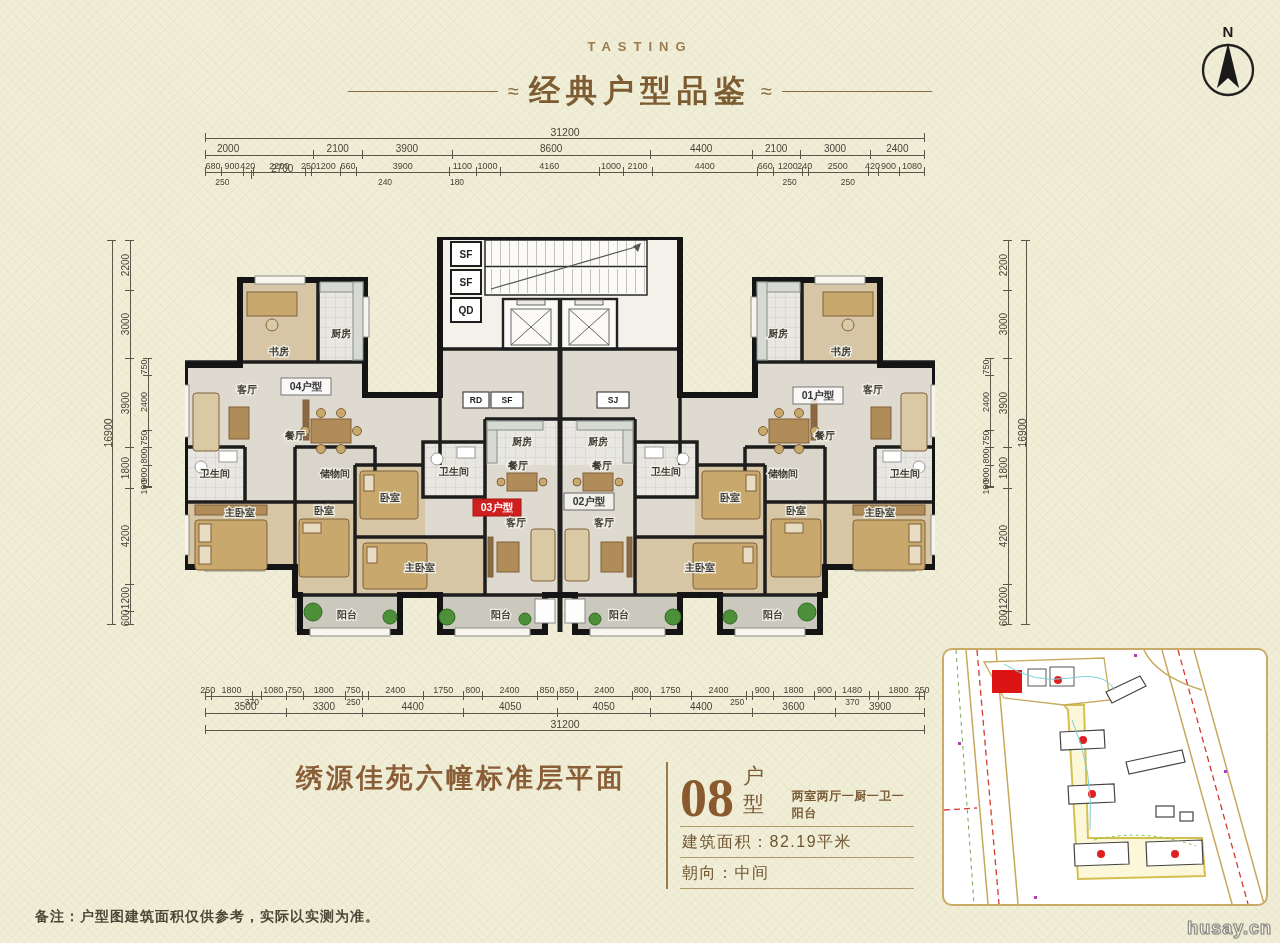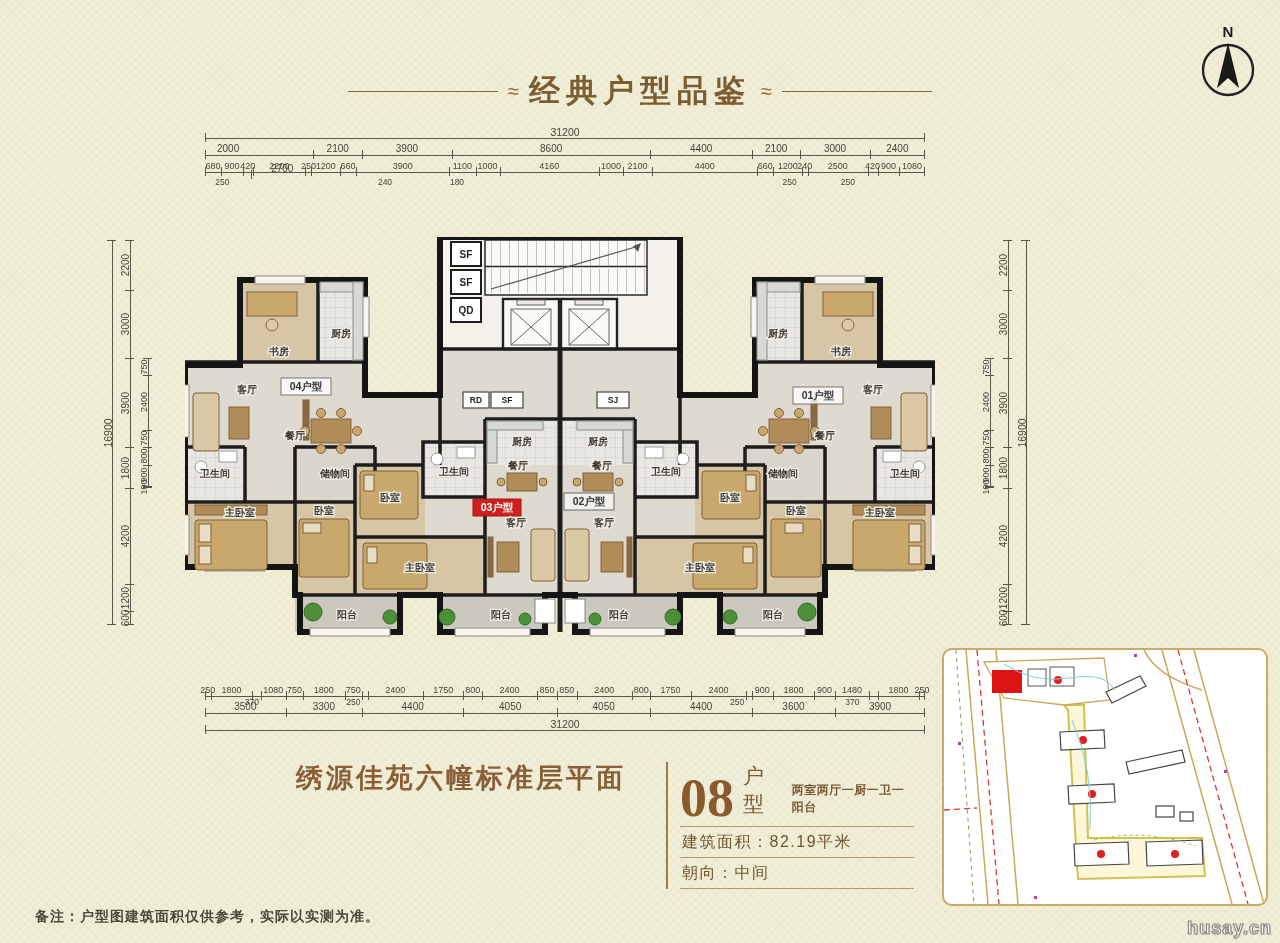--- a/index.html
+++ b/index.html
@@ -63,38 +63,39 @@
   
   .project-title { position:absolute; left:296px; top:760px; color:#8a5f38;
     font-size:27px; font-weight:bold; letter-spacing:3px;
     font-family:"Liberation Serif", serif; }
   .info { position:absolute; left:666px; top:762px; width:248px;
     border-left:2px solid #9a7b4f; padding-left:12px; color:#7a5a35; }
   .info-row1 { display:flex; align-items:flex-end; padding-bottom:4px; }
   .info-num { font-size:54px; line-height:.85; font-weight:bold; color:#8a5a2e;
     font-family:"Liberation Serif", serif; }
   .info-word { font-size:21px; margin:0 6px 4px 9px; letter-spacing:3px; }
-  .info-desc { font-size:12px; font-weight:bold; margin-bottom:6px; letter-spacing:.5px; }
+  .info-desc { font-size:12px; font-weight:bold; letter-spacing:.5px; }
   .info-rule { border-top:1px solid #b09a6a; }
   .info-line { font-size:16px; letter-spacing:1.5px; padding:5px 0 4px 2px; color:#6f5430; }
 
   .site-plan { position:absolute; left:942px; top:648px; width:326px; height:258px;
     background:#fff; border:2px solid #c9aa66; border-radius:10px; overflow:hidden; }
 
   .footer-note { position:absolute; left:35px; top:908px; font-size:14px;
     font-weight:bold; color:#4c4738; letter-spacing:1px; }
   .watermark { position:absolute; right:8px; bottom:4px; font-size:18px; font-weight:bold;
     letter-spacing:1px; color:#fafaf2; -webkit-text-stroke:1.2px #8d8d85;
     text-shadow:0 0 2px rgba(120,120,110,.6); }
   .compass { position:absolute; left:1190px; top:22px; }
 </style>
 </head>
 <body>
 
 <div class="eyebrow">
+  <div>TASTING</div>
 </div>
 <div class="title-row">
   <div class="title-line"></div>
   <div class="title-orn">≈</div>
   <div class="main-title">经典户型品鉴</div>
   <div class="title-orn">≈</div>
   <div class="title-line"></div>
 </div>
 
 <svg class="compass" width="76" height="78" viewBox="0 0 76 78">

